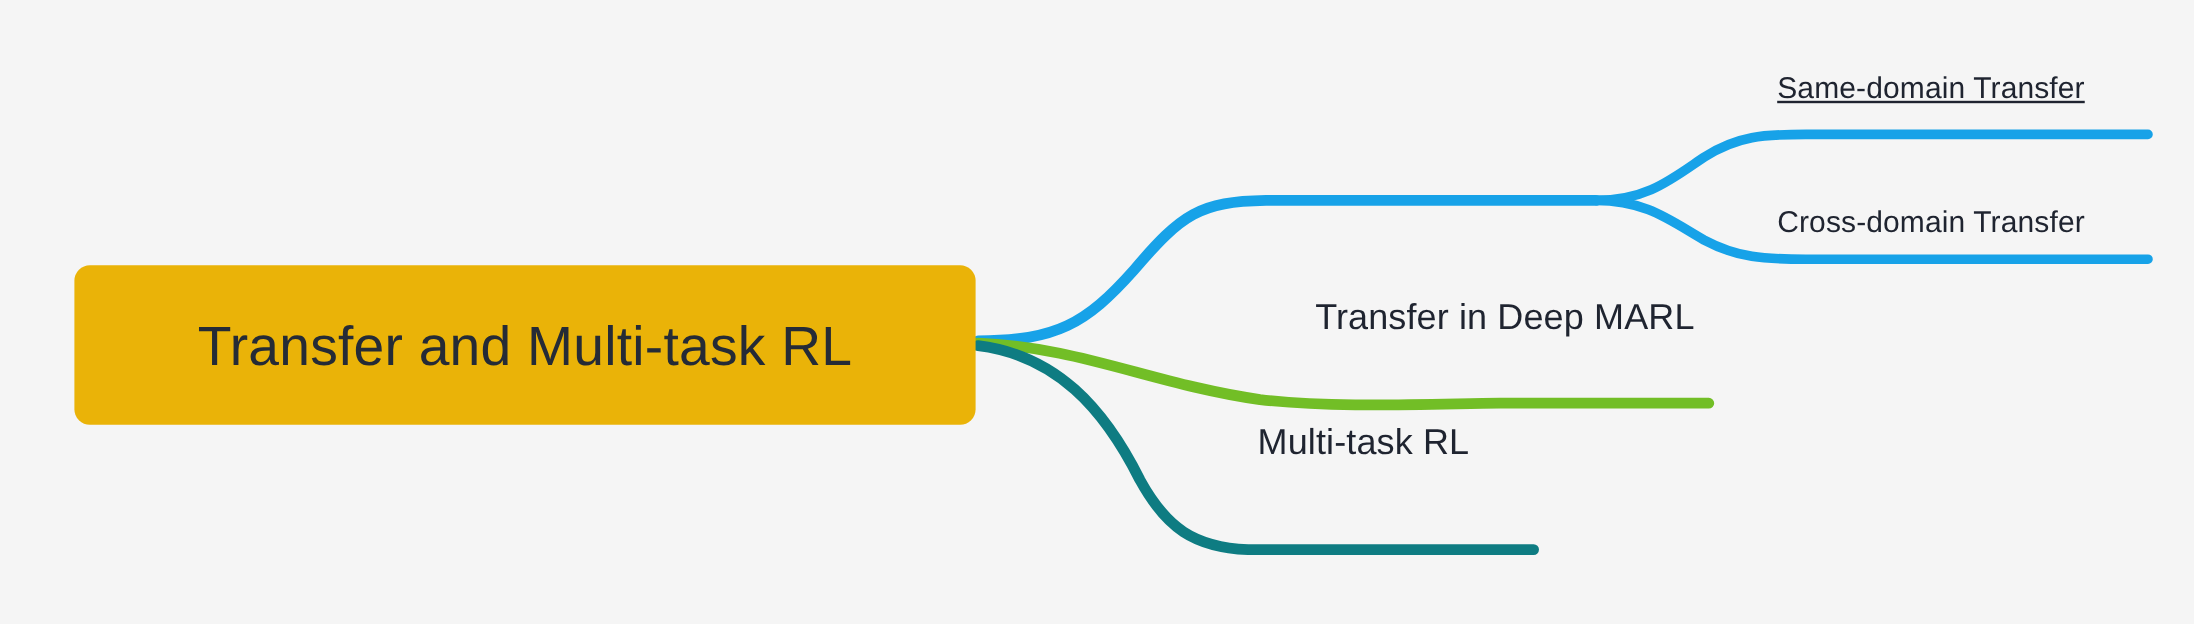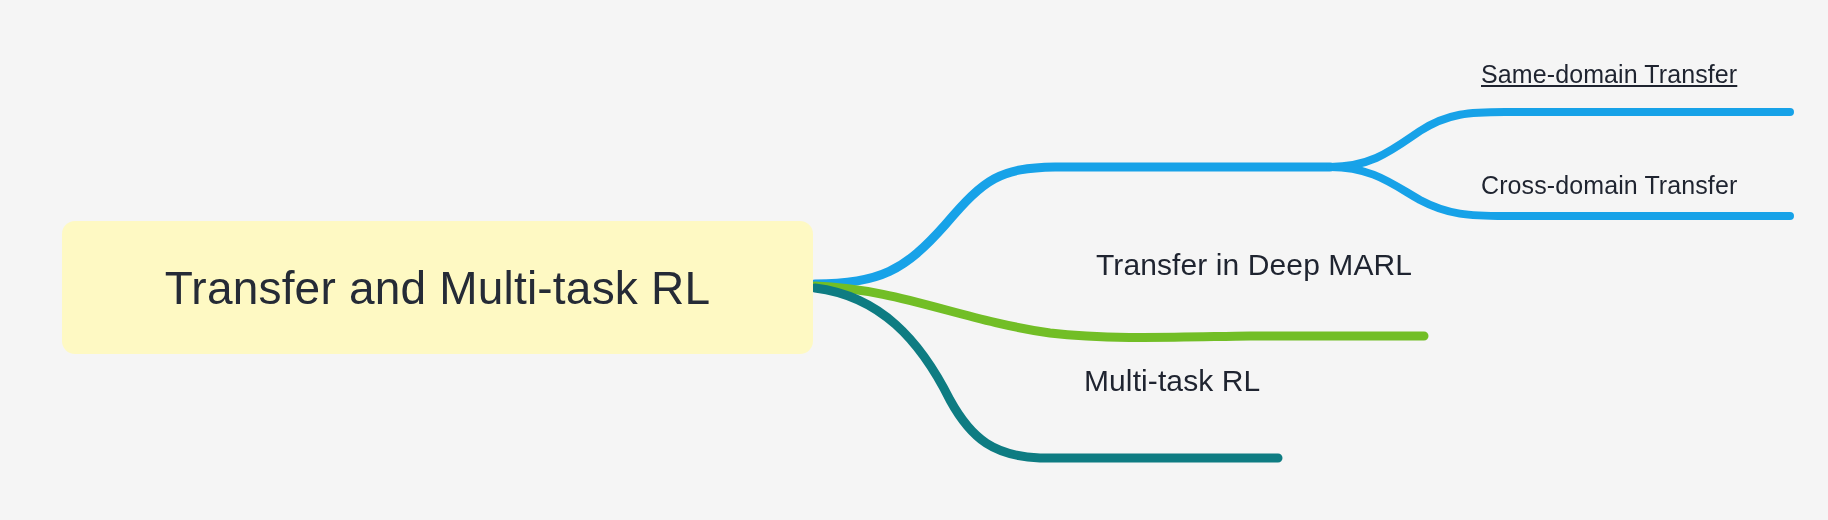--- a/index.html
+++ b/index.html
@@ -25,21 +25,21 @@
     top: 0;
     width: 1828px;
     height: 520px;
   }
   .root-node {
     position: absolute;
     left: 62px;
     top: 221px;
     width: 751px;
     height: 133px;
-    background: #fef9c3;
+    background: #eab308;
     border-radius: 13px;
     display: flex;
     align-items: center;
     justify-content: center;
     box-sizing: border-box;
   }
   .root-label {
     font-size: 46px;
     color: #252b36;
     font-weight: 400;
@@ -63,22 +63,21 @@
   #label-transfer-drl {
     left: 1048px;
     top: 103px;
   }
   #label-transfer-marl {
     left: 1096px;
     top: 248px;
   }
   #label-multitask-rl {
     left: 1048px;
-    top: 364px;
-    margin-left: 36px;
+    top: 352px;
   }
   #label-same-domain {
     left: 1481px;
     top: 60px;
     text-decoration: underline;
   }
   #label-cross-domain {
     left: 1481px;
     top: 133px;
     margin-top: 38px;

